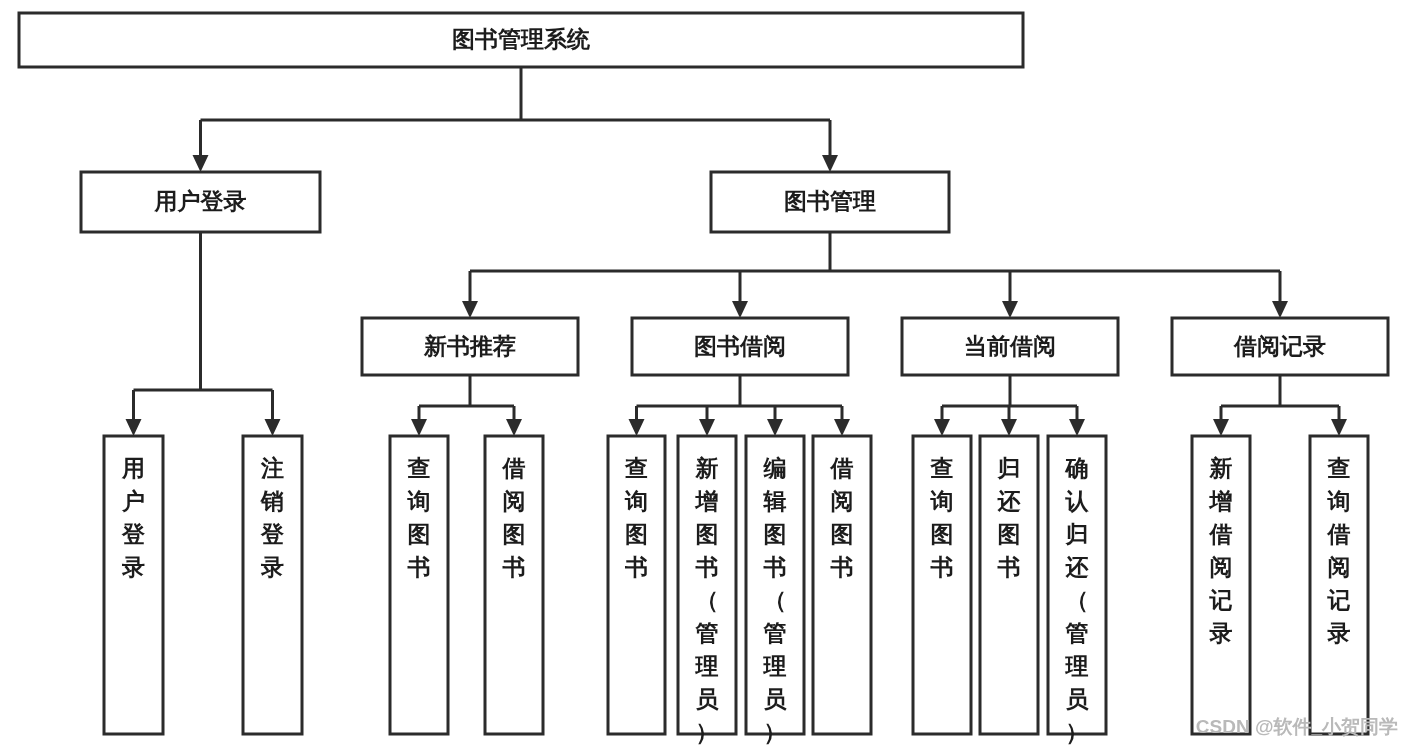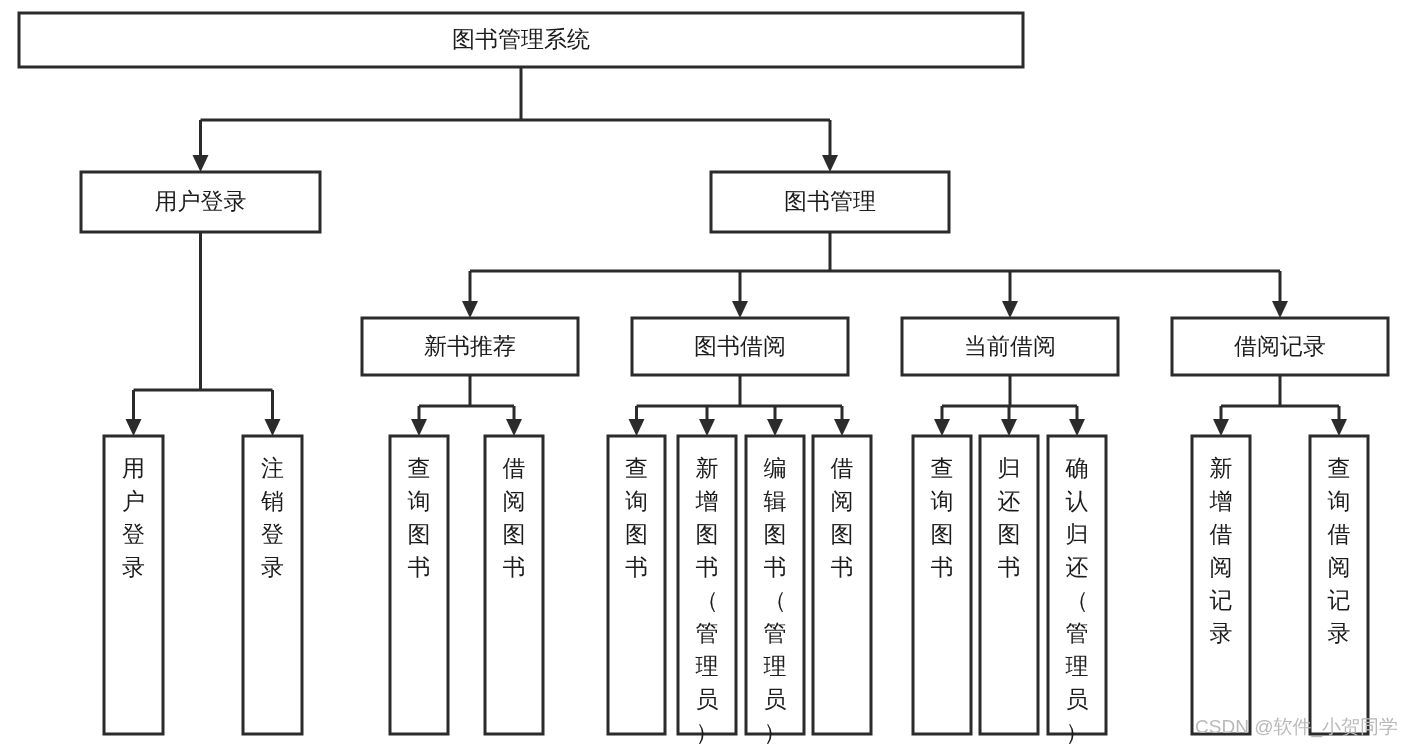--- a/index.html
+++ b/index.html
@@ -10,20 +10,21 @@
   }
   body {
     font-family: "Liberation Sans", "DejaVu Sans", sans-serif;
   }
   #diagram-root {
     position: relative;
     width: 1405px;
     height: 747px;
     background: #ffffff;
     overflow: hidden;
+    font-weight: bold;
   }
   svg.diagram-canvas {
     position: absolute;
     left: 0;
     top: 0;
     width: 1405px;
     height: 747px;
     display: block;
   }
   .node-box {

